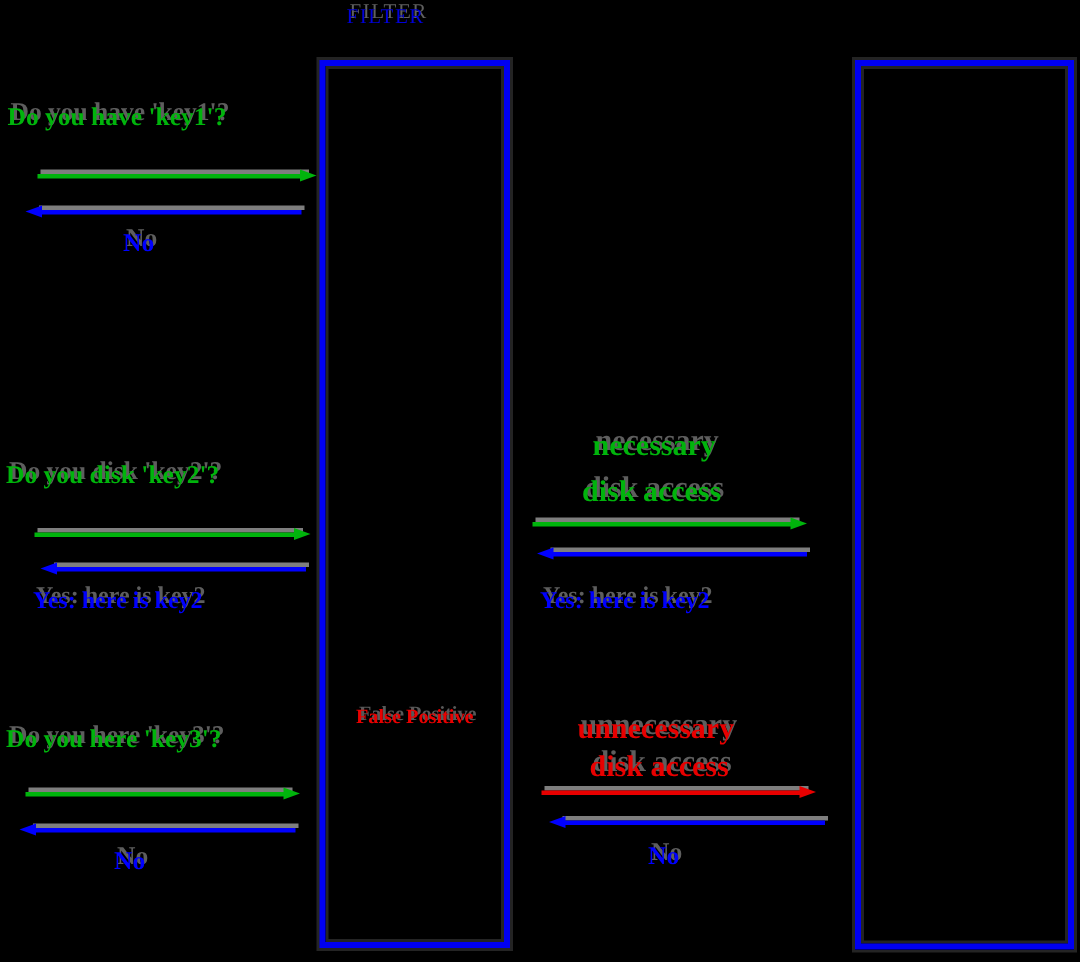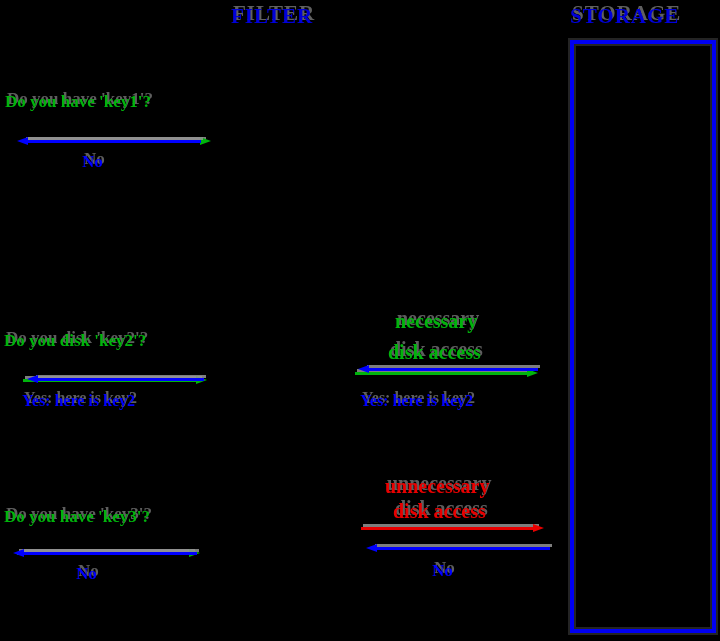--- a/index.html
+++ b/index.html
@@ -5,40 +5,40 @@
   html,body{margin:0;padding:0;background:#000;}
   .canvas{
     position:relative;
     width:720px;height:641px;
     background:var(--background,#000);
     font-family:"Liberation Serif", serif;
     overflow:hidden;
   }
   .title{
     position:absolute;
-    font-size:21px;font-weight:bold;letter-spacing:1px;
+    font-size:14px;font-weight:normal;letter-spacing:1px;
     color:var(--title,#0000d9);
     text-shadow:2px -3px 0 rgba(120,120,120,0.8);
     white-space:nowrap;
   }
   .box{
     position:absolute;
     border:4px solid var(--box,#0000f2);
     background:transparent;
     box-shadow:0 0 0 2px rgba(90,90,90,0.40), inset 0 0 0 2px rgba(90,90,90,0.40);
     box-sizing:border-box;
   }
   .lbl{
     position:absolute;
     font-weight:bold;white-space:nowrap;
     font-size:17px;line-height:1.1;
     text-shadow:2px -3px 0 rgba(118,118,118,0.8);
   }
   .lbl.small{font-size:20px;}
-  .green{color:var(--green,#00b40c);margin-top:24px;}
+  .green{color:var(--green,#00b40c);}
   .blue{color:var(--blue,#0000ff);text-align:center;}
   .red{color:var(--red,#e80000);}
   .note{
     position:absolute;left:0;right:0;top:426px;
     text-align:center;
     font-size:13.5px;font-weight:bold;
     color:var(--red,#e80000);
     text-shadow:2px -2px 0 rgba(110,110,110,0.8);
     white-space:nowrap;
   }
@@ -61,22 +61,24 @@
     border-top:4.5px solid transparent;border-bottom:4.5px solid transparent;
     border-right:11px solid currentColor;
   }
 </style>
 </head>
 <body style="background: rgb(0, 0, 0);">
 
 <div class="canvas">
 
   <div class="title" style="left:231px;top:4px;">FILTER</div>
-  <div class="title" style="left:570px;top:4px;">STORAGE</div>
 
+  <div class="box" style="left:213px;top:40px;width:127px;height:592px;">
+    <div class="note">False Positive</div>
+  </div>
   <div class="box" style="left:570px;top:40px;width:146px;height:593px;"></div>
 
   <div class="lbl green" style="left:5px;top:69px;">Do you have 'key1'?</div>
   <div class="arrow dir-right green" style="left:25px;top:113px;width:186px;">
     <div class="line"></div>
     <div class="head"></div>
   </div>
   <div class="arrow dir-left blue" style="left:17px;top:137px;width:184px;">
     <div class="line"></div>
     <div class="head"></div>
@@ -99,21 +101,21 @@
   <div class="arrow dir-right green" style="left:355px;top:345px;width:183px;">
     <div class="line"></div>
     <div class="head"></div>
   </div>
   <div class="arrow dir-left blue" style="left:358px;top:365px;width:180px;">
     <div class="line"></div>
     <div class="head"></div>
   </div>
   <div class="lbl blue" style="left:360px;top:392px;font-size:16px;">Yes: here is key2</div>
 
-  <div class="lbl green" style="left:4px;top:484px;">Do you have 'key3'?</div>
+  <div class="lbl green" style="left:4px;top:484px;">Do you here 'key3'?</div>
   <div class="arrow dir-right green" style="left:17px;top:525px;width:183px;">
     <div class="line"></div>
     <div class="head"></div>
   </div>
   <div class="arrow dir-left blue" style="left:13px;top:549px;width:184px;">
     <div class="line"></div>
     <div class="head"></div>
   </div>
   <div class="lbl blue" style="left:76px;top:565px;">No</div>
 

